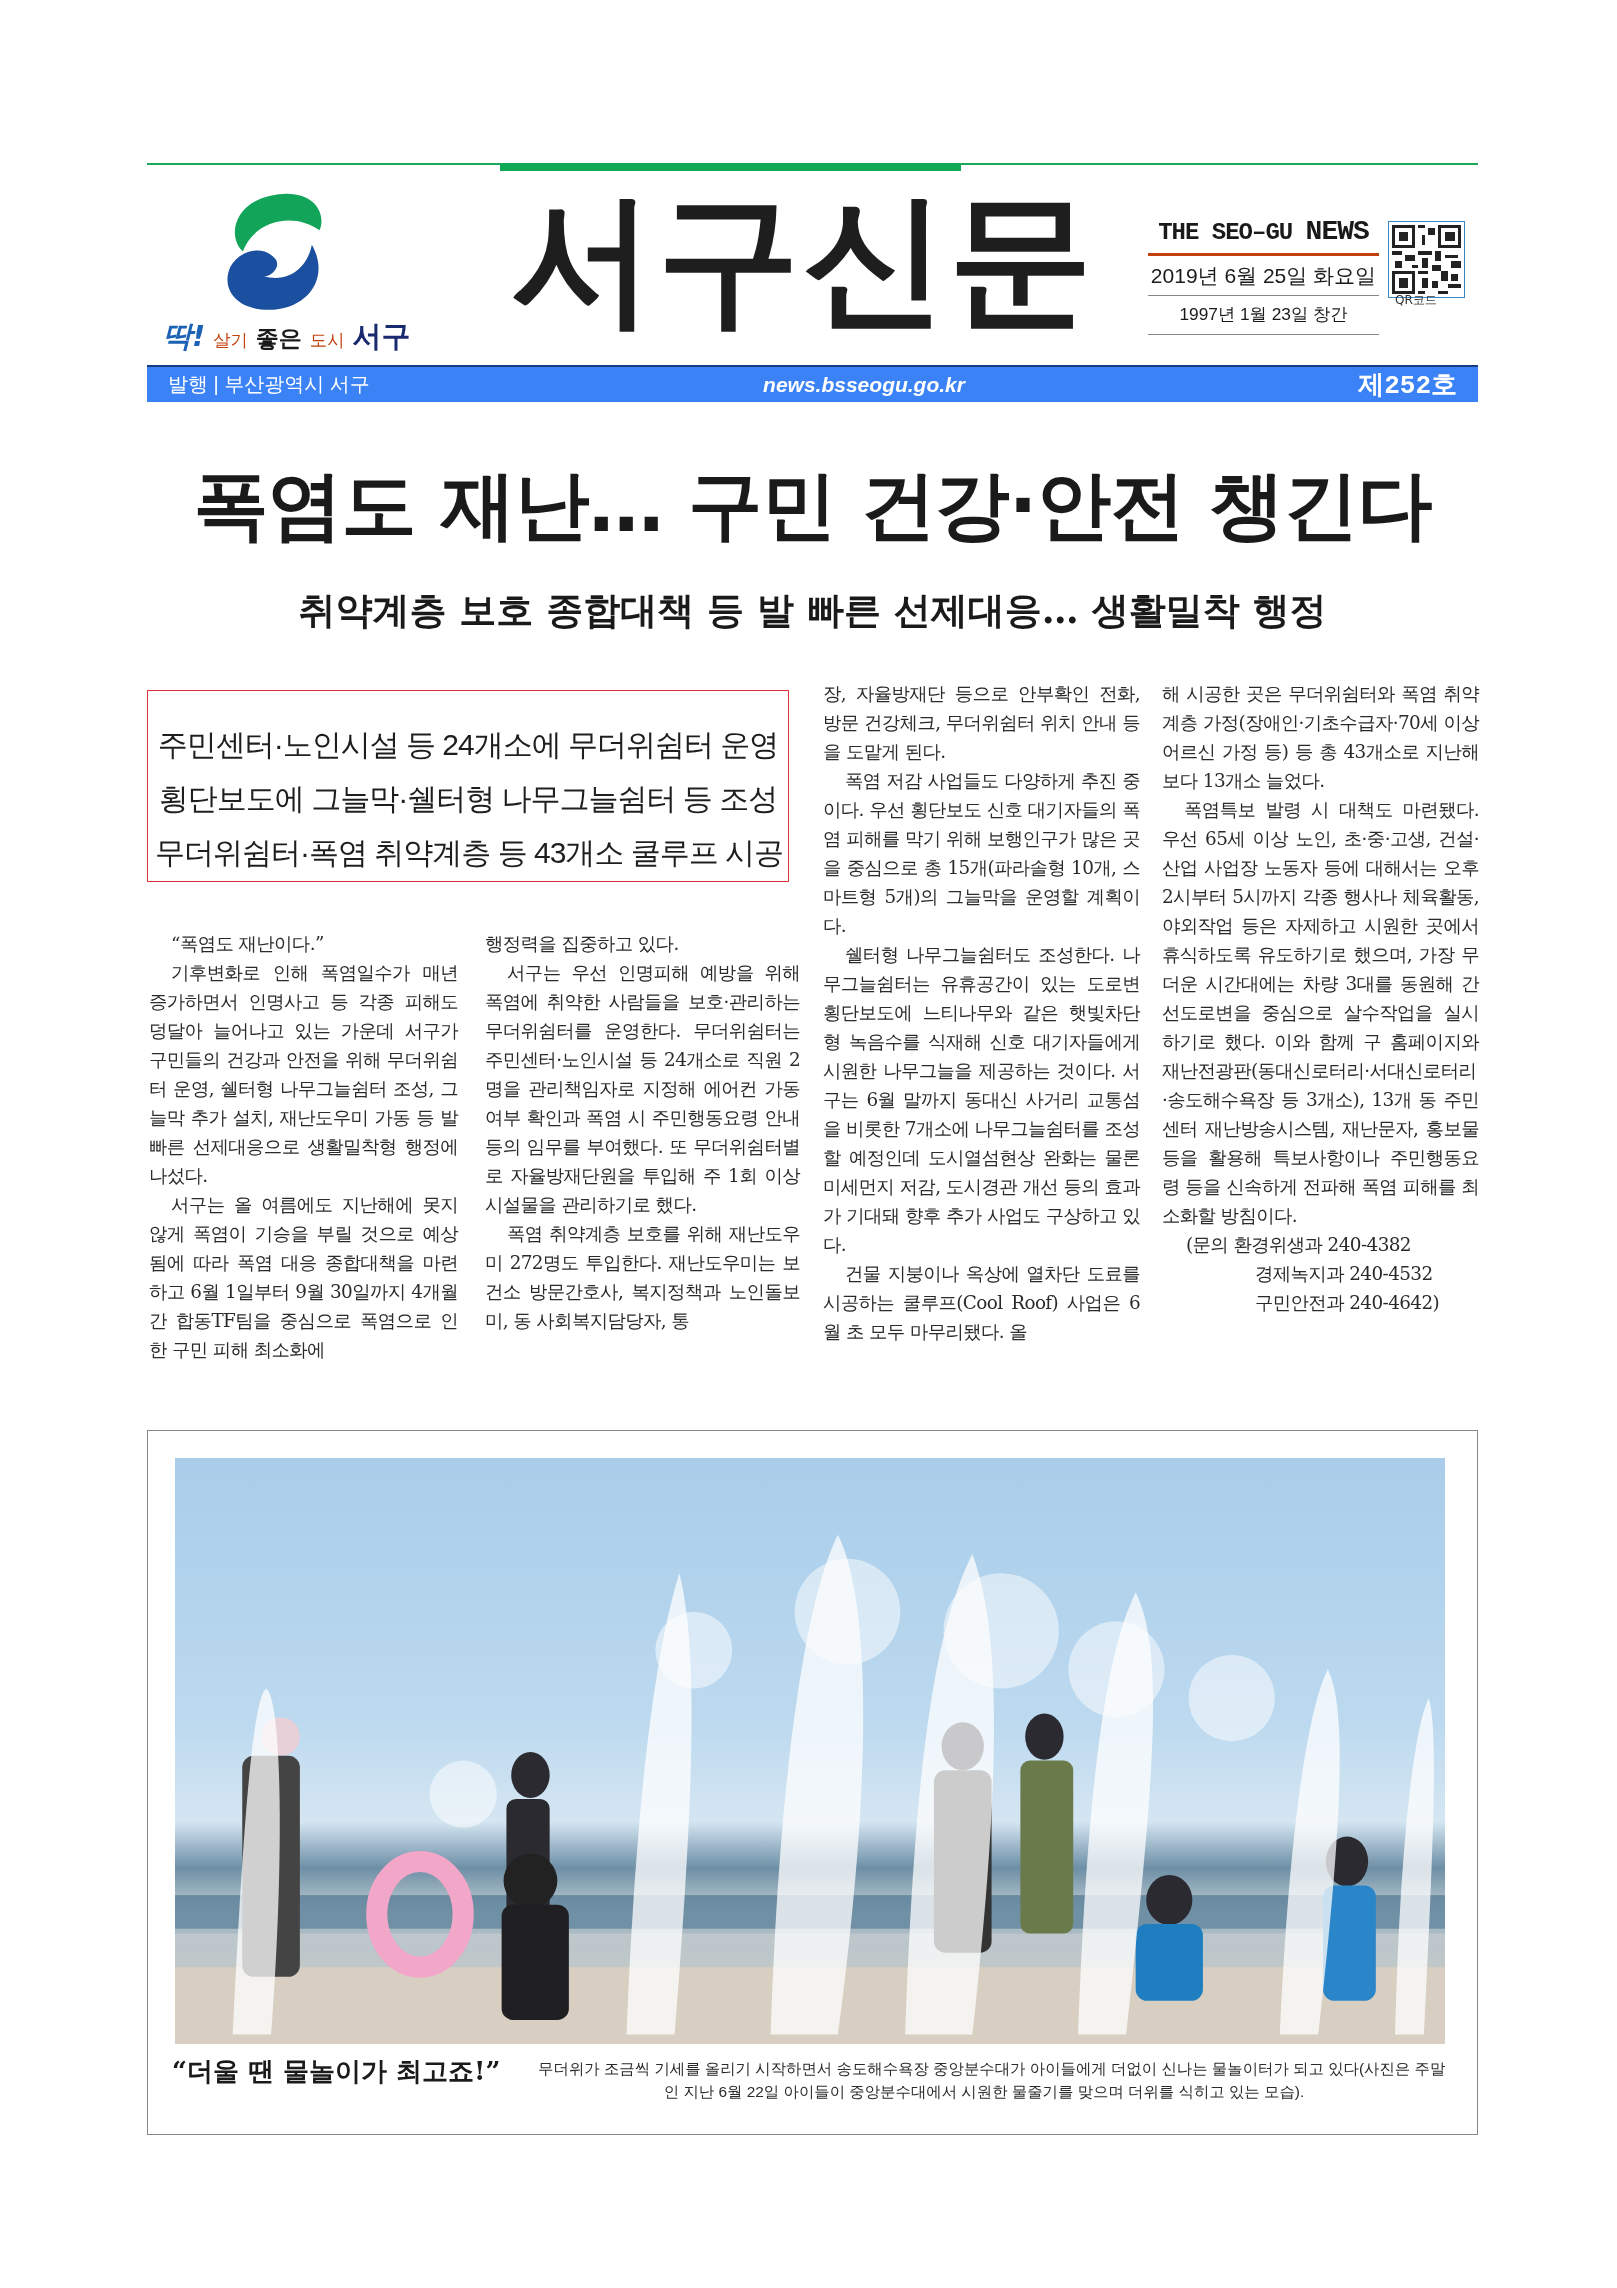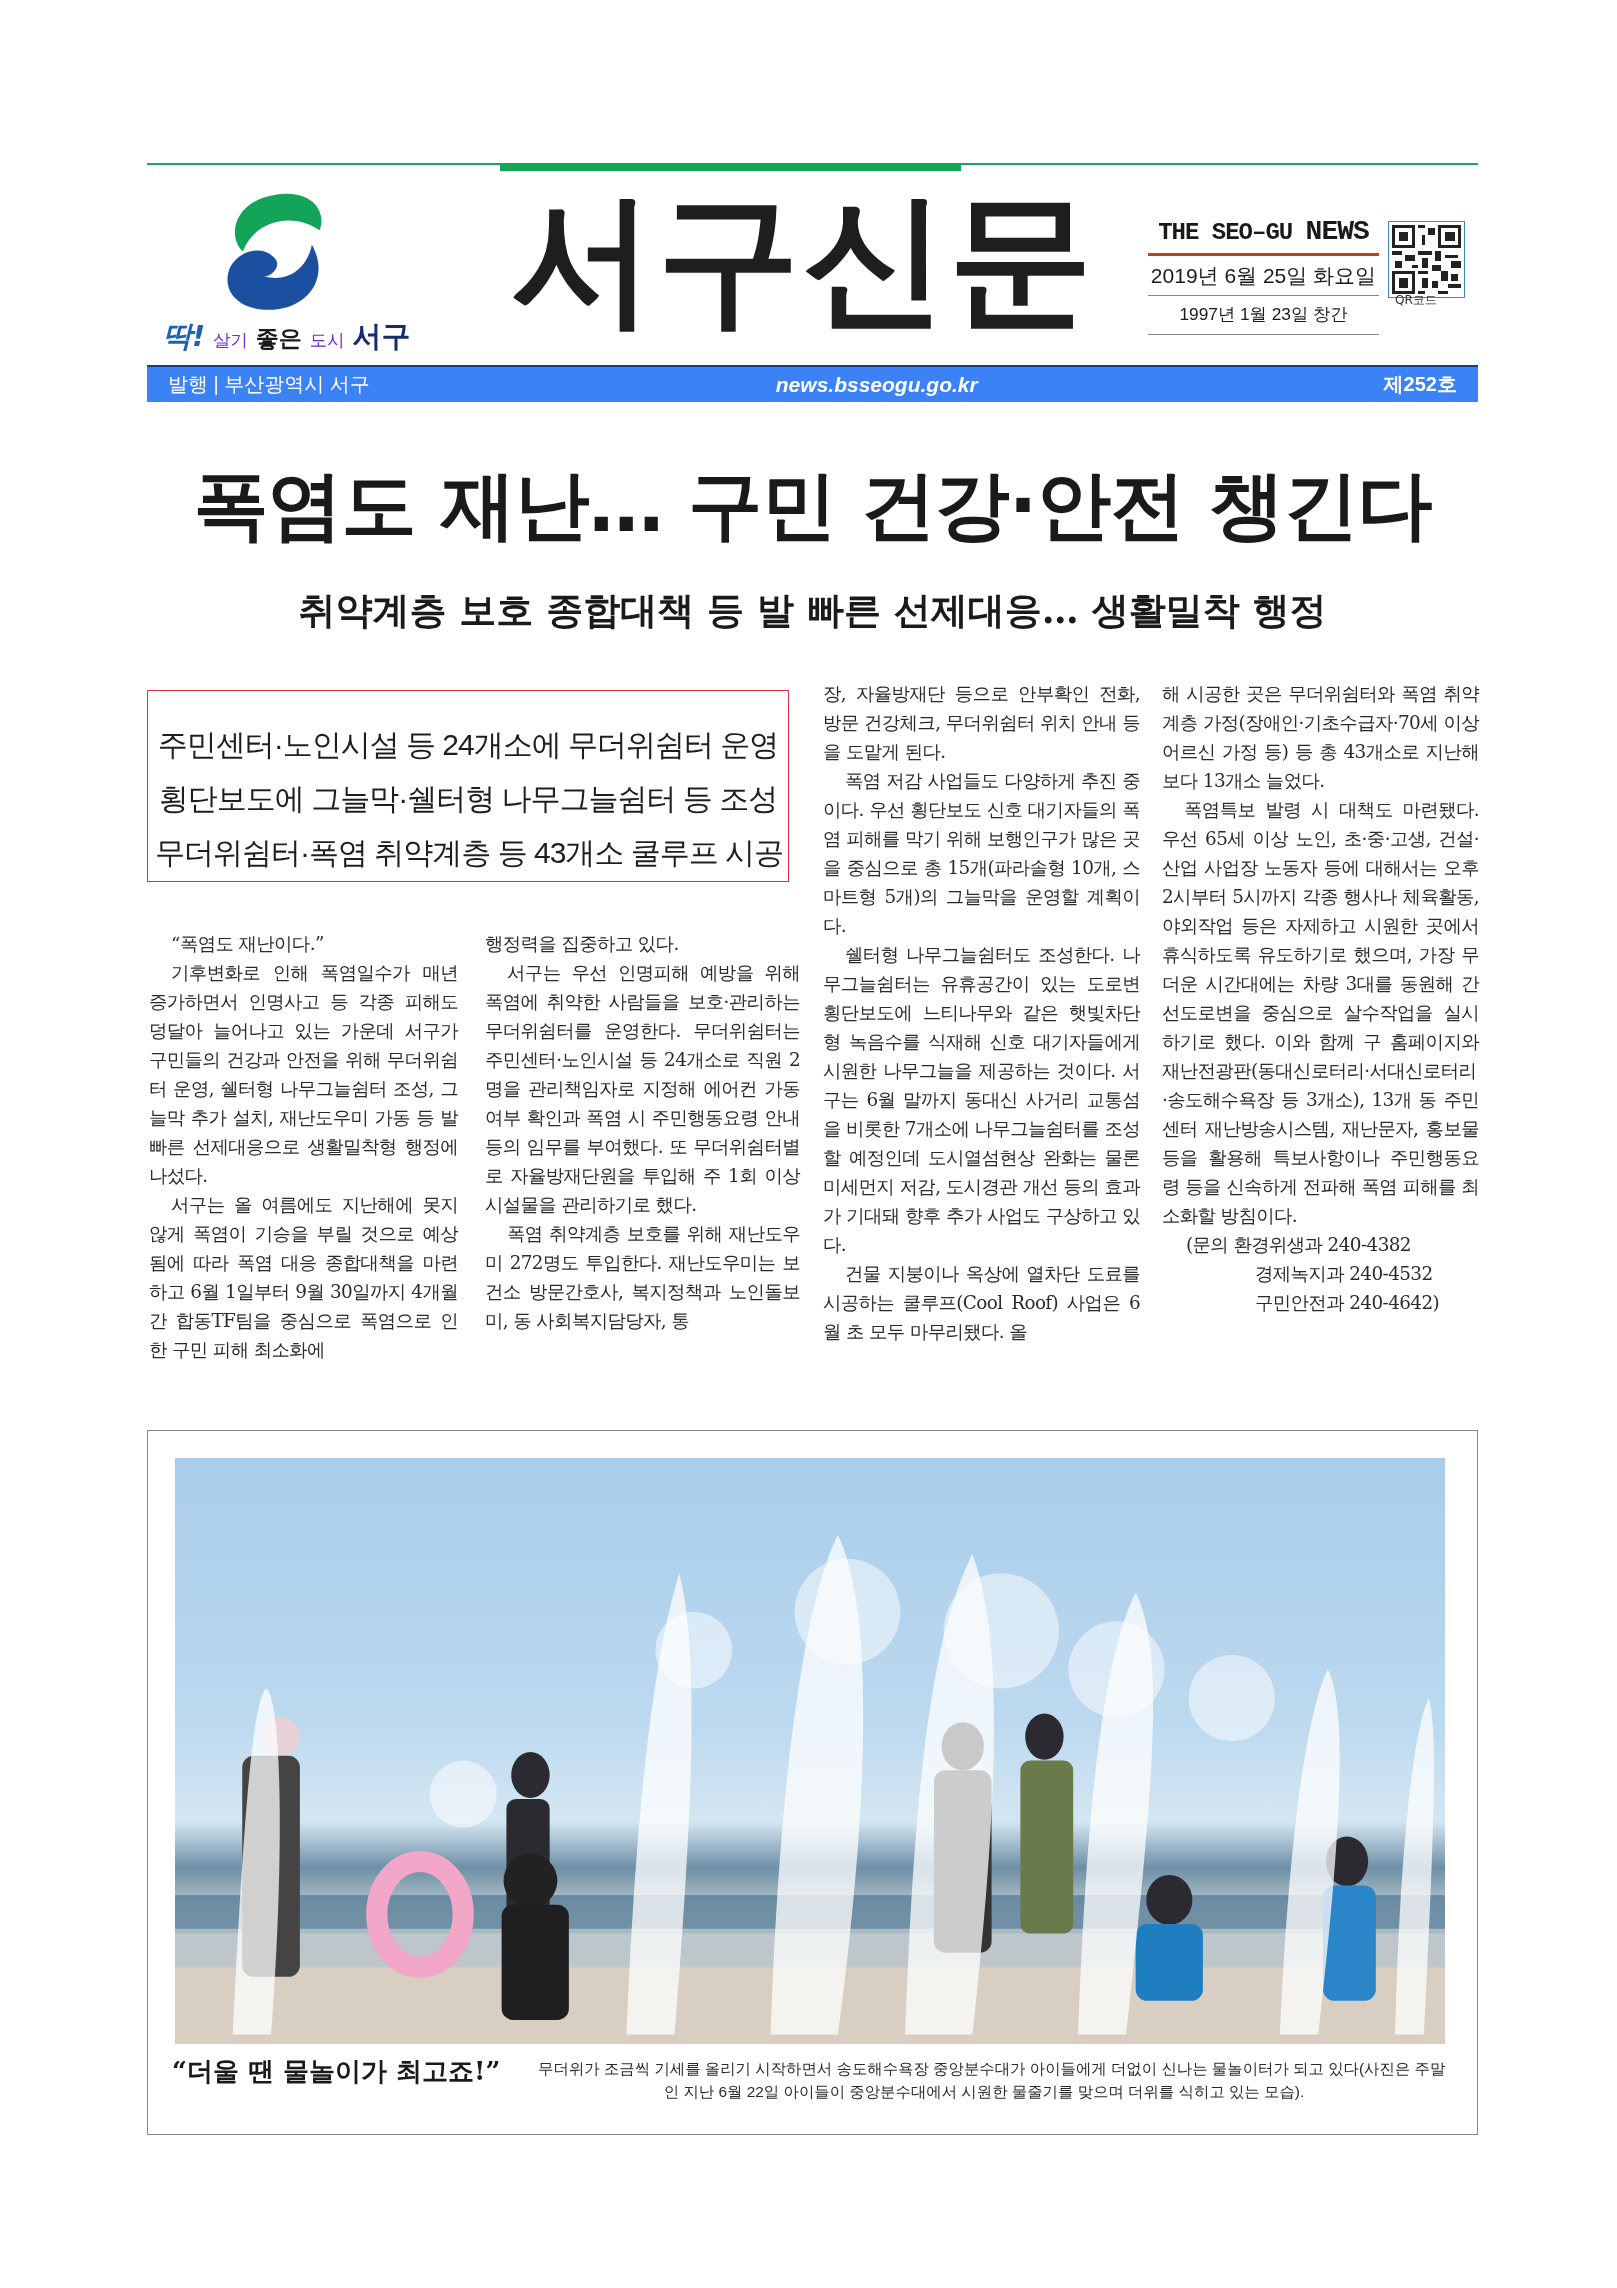--- a/index.html
+++ b/index.html
@@ -6,42 +6,42 @@
   html, body { width: 1618px; height: 2288px; background: #ffffff; overflow: hidden; }
   body { position: relative; font-family: "DejaVu Sans", "Liberation Sans", sans-serif; color: #1a1a1a; }
 
   .top-rule { position: absolute; left: 147px; top: 163px; width: 1331px; height: 1.9px; background: #1aa85a; }
   .title-rule { position: absolute; left: 500px; top: 163px; width: 461px; height: 7.7px; background: #10a856; }
 
   
   .logo { position: absolute; left: 216px; top: 192px; width: 115px; height: 120px; }
   .slogan { position: absolute; left: 163px; top: 317px; font-size: 23px; font-weight: bold; white-space: nowrap; }
   .slogan .em { color: #1b62b5; font-style: italic; font-size: 29px; }
-  .slogan .small { font-size: 17.3px; color: #6d28d9; font-weight: normal; }
+  .slogan .small { font-size: 17.3px; color: #c2410c; font-weight: normal; }
   .slogan .seogu { color: #1a2a6e; font-size: 29px; }
 
   
   .masthead { position: absolute; left: 495px; top: 178px; width: 615px; text-align: center;
     font-family: "DejaVu Sans", sans-serif; font-weight: bold; font-size: 144px; letter-spacing: 1.9px; line-height: 163px; color: #1e1e1e; }
 
   .meta { position: absolute; left: 1148px; top: 216px; width: 231px; }
   .meta .eng { font-family: Liberation Mono, monospace; font-weight: bold; font-size: 24px; letter-spacing: -1px; text-align: center; padding-bottom: 5.8px; border-bottom: 3px solid #c2410c; }
   .meta .eng span { font-size: 28px; }
   .meta .date { font-family: "Liberation Sans", sans-serif; font-size: 21px; text-align: center; padding: 5.8px 0; border-bottom: 1px solid #888; }
   .meta .founded { font-family: "Liberation Sans", sans-serif; font-size: 17.3px; text-align: center; padding: 5.8px 0 7.7px; border-bottom: 1px solid #888; }
 
   .qr { position: absolute; left: 1388px; top: 221px; width: 77px; height: 77px; border: 1.9px solid #3a86c0; background: #fff; padding: 2.9px; }
   .qr svg { width: 100%; height: 100%; display: block; }
   .qr-label { position: absolute; left: 1395px; top: 292px; font-size: 12px; color: #333; }
 
   
   .bluebar { position: absolute; left: 147px; top: 365px; width: 1331px; height: 37px; background: #3b82f6; border-top: 2.9px solid #1a3c80; color: #fff;
     display: flex; align-items: center; justify-content: space-between; padding: 0 21px; font-family: "Liberation Sans", sans-serif; font-size: 20px; }
   .bluebar .url { font-style: italic; font-weight: bold; font-size: 21px; }
-  .bluebar .issue { font-weight: bold; font-size: 20px; }
+  .bluebar .issue { font-weight: bold; font-size: 26px; font-family: Liberation Mono, monospace; }
 
   
   .headline { position: absolute; left: 147px; top: 456px; width: 1331px; text-align: center; font-weight: bold; font-size: 75px; letter-spacing: -1px; color: #1a1a1a; }
   .subhead { position: absolute; left: 147px; top: 586px; width: 1331px; text-align: center; font-family: "DejaVu Serif", serif; font-size: 37px; color: #1a1a1a; }
 
   
   .summary { position: absolute; left: 147px; top: 690px; width: 642px; height: 192px; border: 1.9px solid #d8323a; padding: 27px 7px 0; }
   .summary div { font-family: "Liberation Sans", sans-serif; font-size: 30px; text-align: center; line-height: 54px; letter-spacing: -1px; color: #1e1e1e; white-space: nowrap; }
 
   

